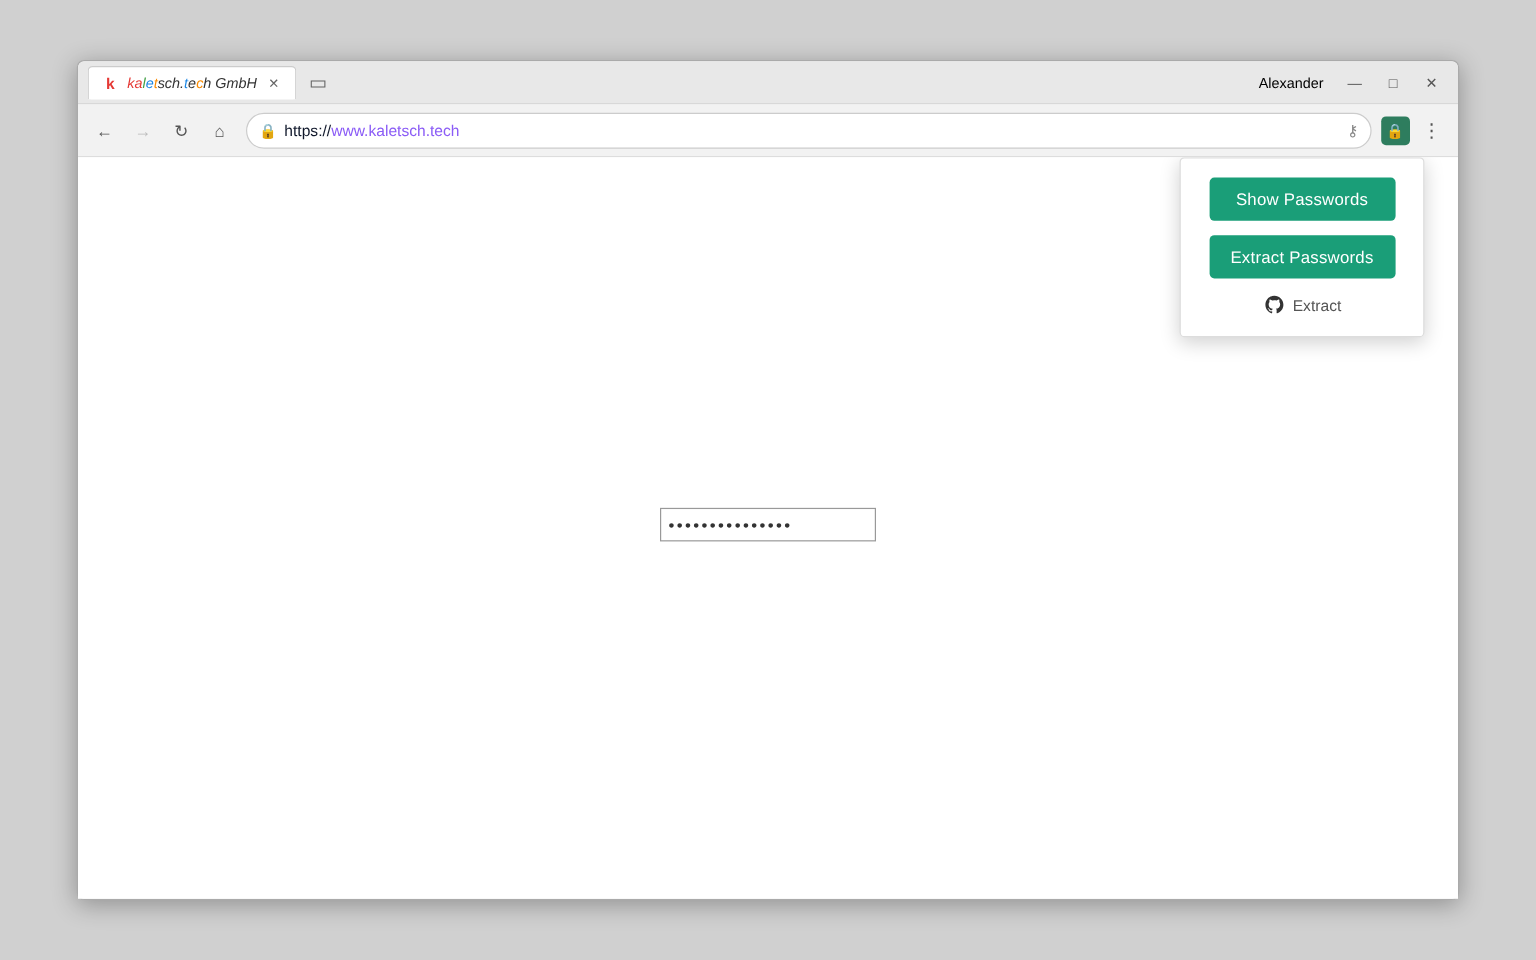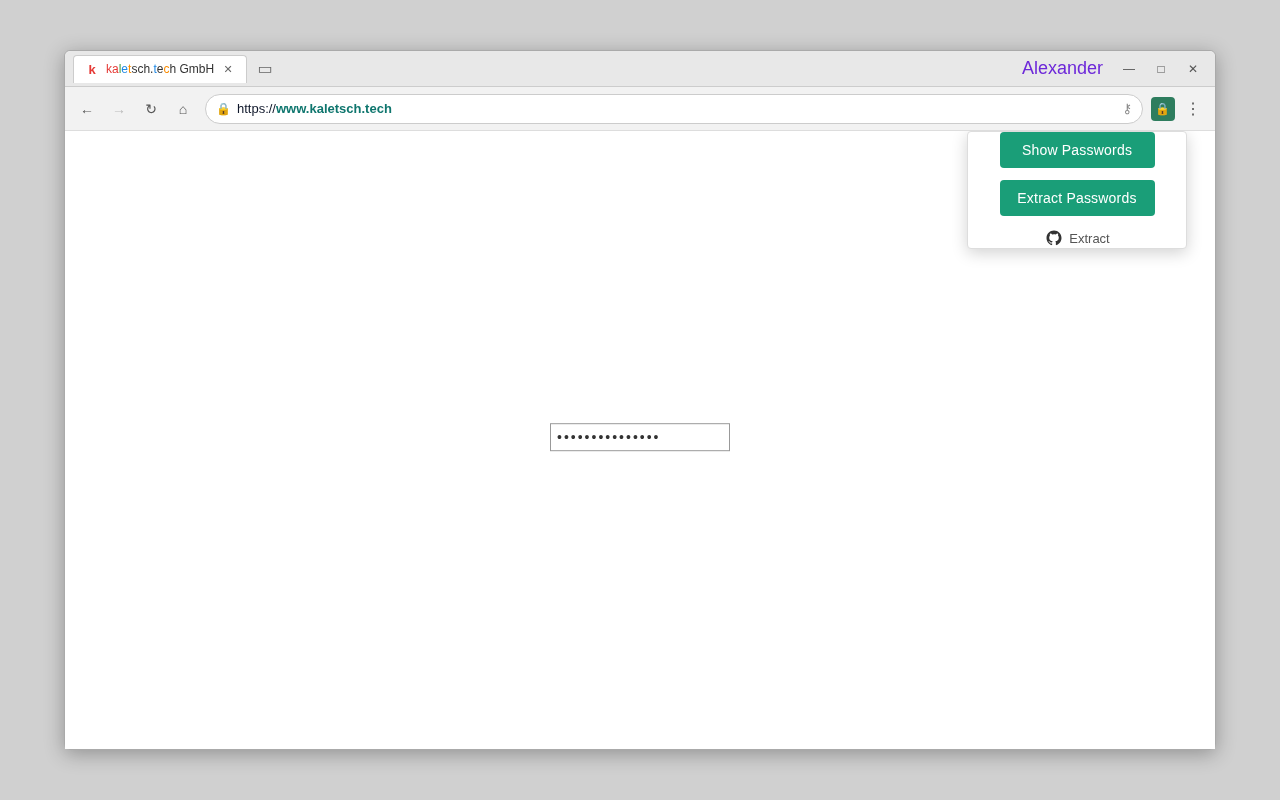--- a/index.html
+++ b/index.html
@@ -65,20 +65,21 @@
       align-items: center;
       justify-content: center;
       font-size: 11px;
       font-weight: bold;
     }
 
     .tab-title {
       font-size: 12px;
       color: #333;
       flex: 1;
+      font-style: italic;
     }
 
     .tab-title .k {
       color: #e53935;
     }
     .tab-title .a {
       color: #e53935;
     }
     .tab-title .l {
       color: #43a047;
@@ -115,22 +116,22 @@
       margin-left: 4px;
     }
 
     .title-bar-right {
       display: flex;
       align-items: center;
       gap: 4px;
     }
 
     .title-bar-user {
-      font-size: 18px;
-      color: #6d28d9;
+      font-size: 12px;
+      color: #000000;
       margin-right: 8px;
     }
 
     .window-btn {
       width: 28px;
       height: 28px;
       display: flex;
       align-items: center;
       justify-content: center;
       border-radius: 4px;
@@ -185,22 +186,21 @@
       font-size: 13px;
       color: #333;
       flex: 1;
     }
 
     .address-text .https {
       color: #0f172a;
     }
 
     .address-text .domain {
-      color: #0f766e;
-      font-weight: bold;
+      color: #8b5cf6;
     }
 
     .address-key-icon {
       font-size: 13px;
       color: #888;
     }
 
     .address-lock-icon {
       width: 24px;
       height: 24px;
@@ -251,25 +251,26 @@
       letter-spacing: 2px;
       color: #333;
       outline: none;
     }
 
     
     .extension-popup {
       position: absolute;
       top: 0;
       right: 28px;
-      width: 220px;
+      width: 204px;
       background: #fff;
       border: 1px solid #ddd;
       border-radius: 4px;
       box-shadow: 0 4px 16px rgba(0,0,0,0.18);
+      padding: 16px;
       display: flex;
       flex-direction: column;
       align-items: center;
       gap: 12px;
       z-index: 100;
     }
 
     .popup-btn {
       width: 155px;
       height: 36px;

